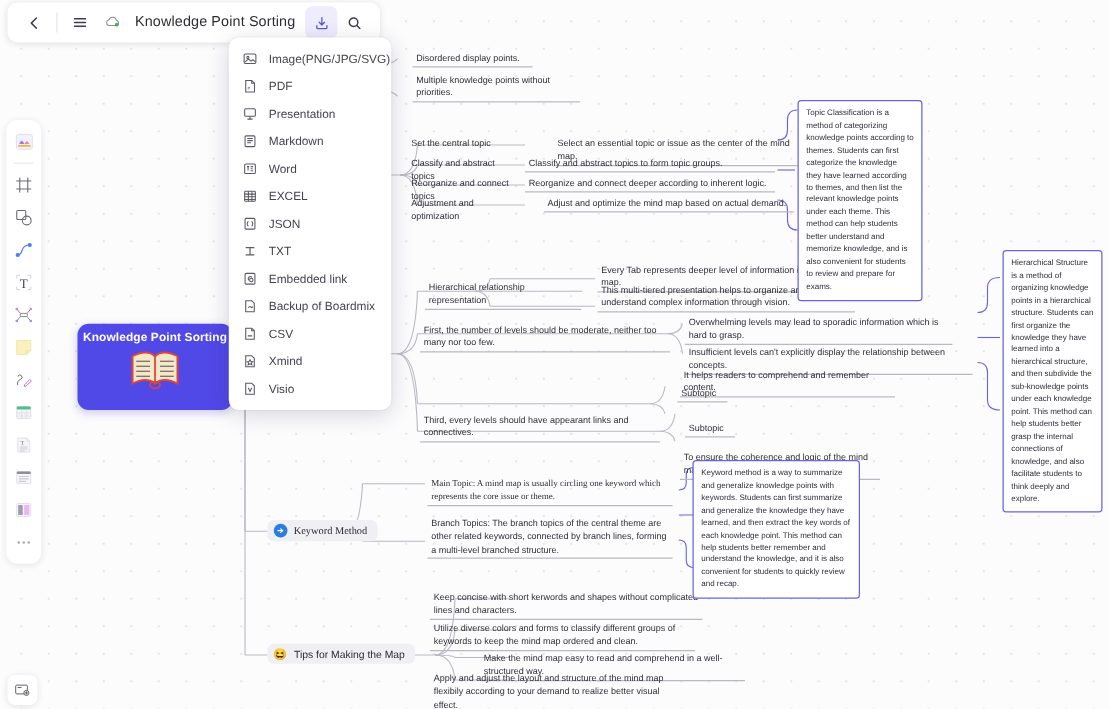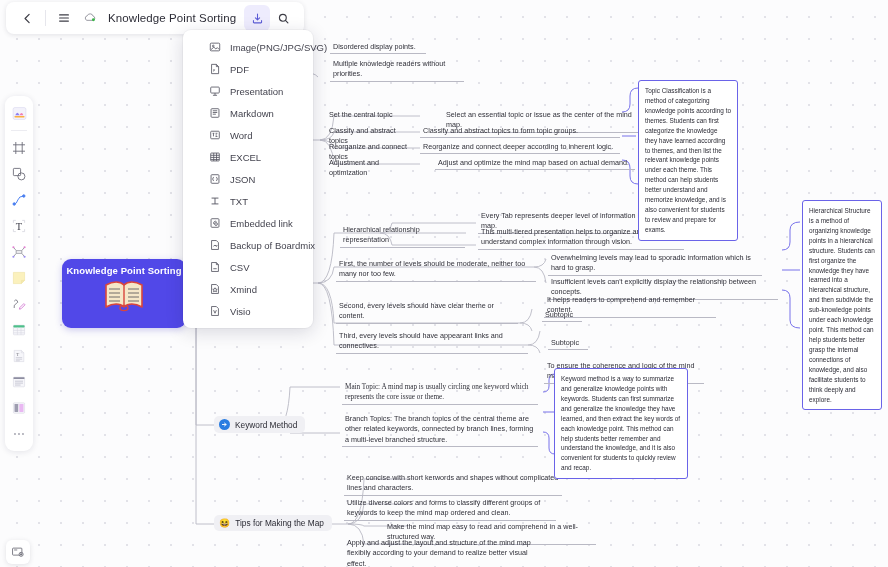--- a/index.html
+++ b/index.html
@@ -51,21 +51,21 @@
     width: 130px;
     background: #fff;
     border-radius: 8px;
     box-shadow: 0 4px 18px rgba(25,25,60,.16), 0 0 0 1px rgba(0,0,0,.03);
     padding: 6px 0;
     z-index: 40;
   }
   .dd-item {
     display: flex; align-items: center;
     height: 22px;
-    padding: 0 25px;
+    padding: 0 10px;
     gap: 9px;
     cursor: pointer;
   }
   .dd-ico {
     width: 13px; height: 13px;
     flex: 0 0 13px;
     display: flex; align-items: center; justify-content: center;
     color: #5a5a66;
   }
   .dd-label {
@@ -279,21 +279,21 @@
               <path d="M25 16 H36"></path>
               <path d="M25 20 H36"></path>
               <path d="M25 24 H36"></path>
           </g>
           <ellipse cx="21" cy="31" rx="4" ry="2.6" fill="none" stroke="#d9453d" stroke-width="1.4"></ellipse>
         </svg>
       </span>
     </div>
 
     <div class="node" style="left:330px; top:41px; width:96px;">Disordered display points.</div>
-    <div class="node" style="left:330px; top:58px; width:134px;">Multiple knowledge readers without priorities.</div>
+    <div class="node" style="left:330px; top:58px; width:134px;">Multiple knowledge points without priorities.</div>
 
     <div class="node noline" style="left:326px; top:109px; width:92px;">Set the central topic</div>
     <div class="node" style="left:443px; top:109px; width:200px;">Select an essential topic or issue as the center of the mind map.</div>
 
     <div class="node noline" style="left:326px; top:125px; width:92px;">Classify and abstract topics</div>
     <div class="node" style="left:420px; top:125px; width:200px;">Classify and abstract topics to form topic groups.</div>
 
     <div class="node noline" style="left:326px; top:141px; width:92px;">Reorganize and connect topics</div>
     <div class="node" style="left:420px; top:141px; width:200px;">Reorganize and connect deeper according to inherent logic.</div>
 
@@ -301,29 +301,28 @@
     <div class="node" style="left:435px; top:157px; width:200px;">Adjust and optimize the mind map based on actual demand.</div>
 
     <div class="node" style="left:340px; top:224px; width:125px;">Hierarchical relationship representation</div>
     <div class="node" style="left:478px; top:210px; width:206px;">Every Tab represents deeper level  of information in the mind map.</div>
     <div class="node" style="left:478px; top:226px; width:206px;">This multi-tiered presentation helps to organize and understand complex information through vision.</div>
 
     <div class="node" style="left:336px; top:258px; width:200px;">First, the number of levels should be moderate, neither too many nor too few.</div>
     <div class="node" style="left:548px; top:252px; width:214px;">Overwhelming levels may lead to sporadic information which is hard to grasp.</div>
     <div class="node" style="left:548px; top:276px; width:230px;">Insufficient levels can't explicitly display the relationship between concepts.</div>
 
-    <div class="node" style="left:336px; top:300px; width:182px;">Second, every levels should have clear theme or content.</div>
     <div class="node" style="left:544px; top:294px; width:172px;">It helps readers to comprehend and remember content.</div>
     <div class="node" style="left:542px; top:309px; width:40px;">Subtopic</div>
 
     <div class="node" style="left:336px; top:330px; width:192px;">Third, every levels should have appearant links and connectives.</div>
     <div class="node" style="left:544px; top:321px; width:160px;margin-top:39px;">To ensure the coherence and logic of the mind map.</div>
     <div class="node" style="left:548px; top:337px; width:40px;">Subtopic</div>
 
-    <div class="pillnode" style="left:214px; top:416px;">
+    <div class="pillnode" style="left:214px; top:416px;font-family:Liberation Serif, serif;">
       <span class="badge-circle badge-arrow">
         <svg width="7" height="7" viewBox="0 0 10 10">
           <path d="M2 5 H7 M5 3 L7.5 5 L5 7" stroke="#fff" stroke-width="1.3" fill="none" stroke-linecap="round" stroke-linejoin="round"></path>
         </svg>
       </span>
       <span>Keyword Method</span>
     </div>
     <div class="node" style="left:342px; top:381px; width:196px;font-family:Liberation Serif, serif;">Main Topic: A mind map is usually circling one keyword which represents the core issue or theme.</div>
     <div class="node" style="left:342px; top:413px; width:196px;">Branch Topics: The branch topics of the central theme are other related keywords, connected by branch lines, forming a multi-level branched structure.</div>
 

